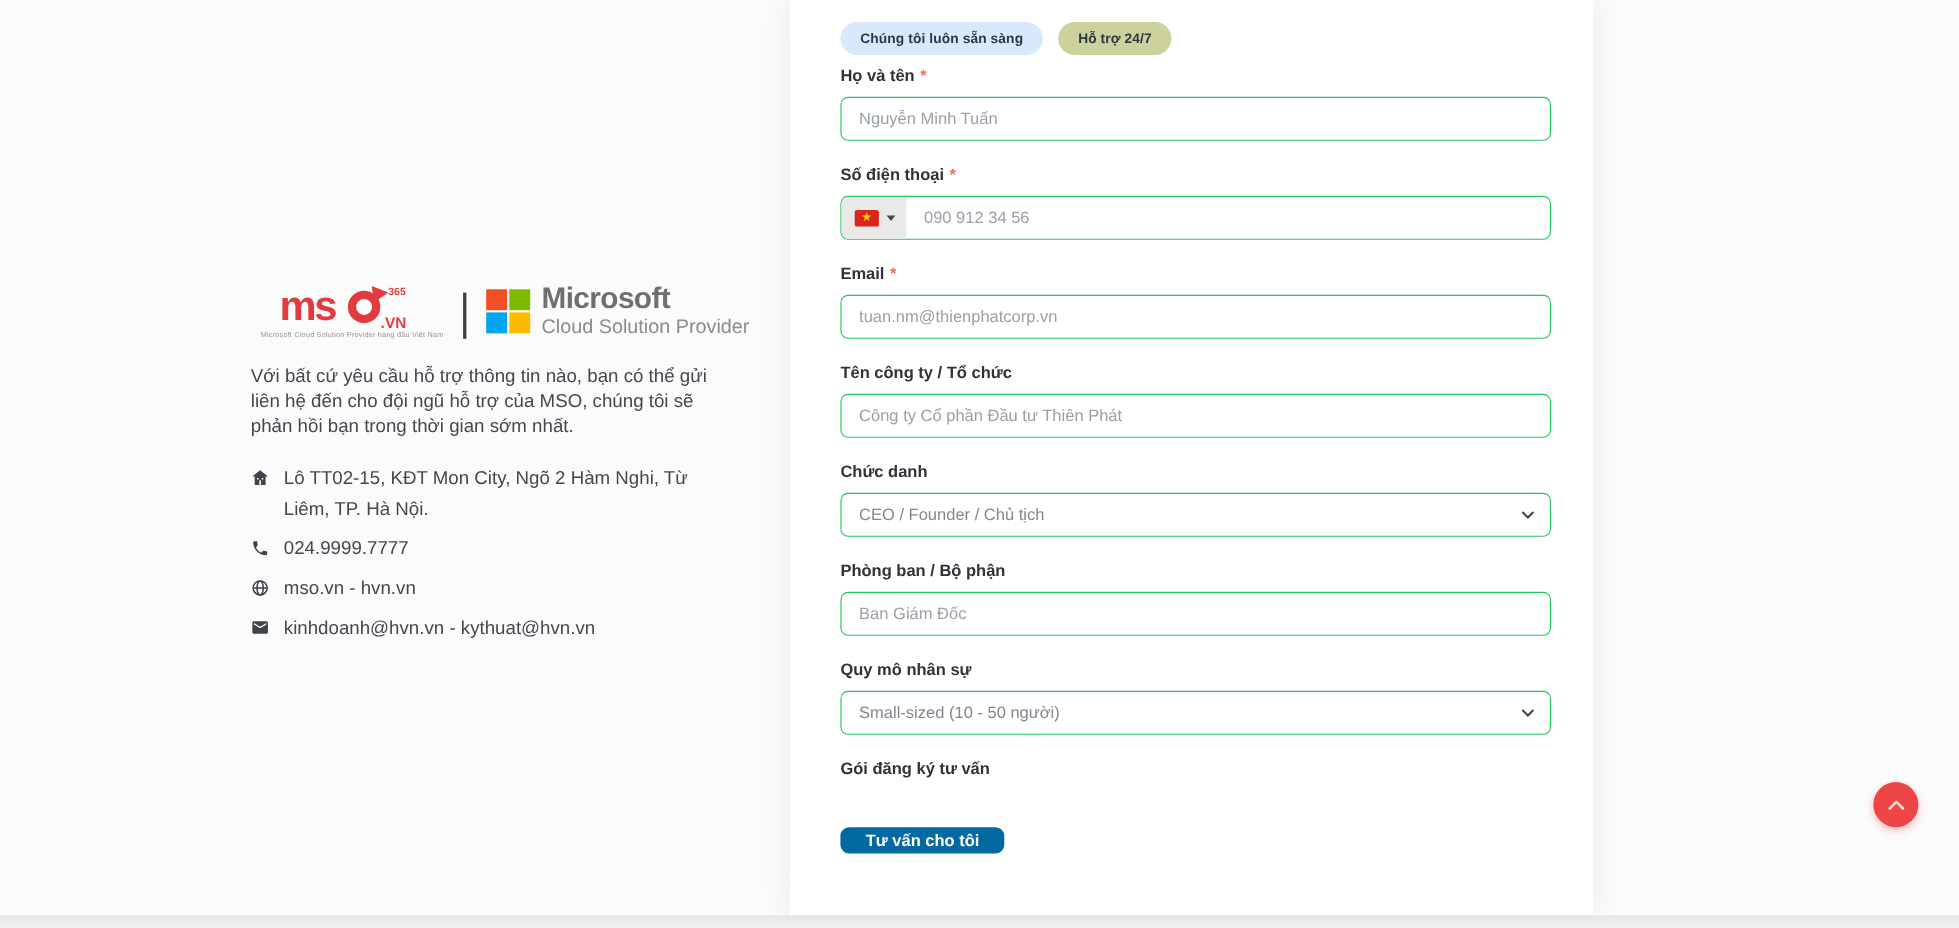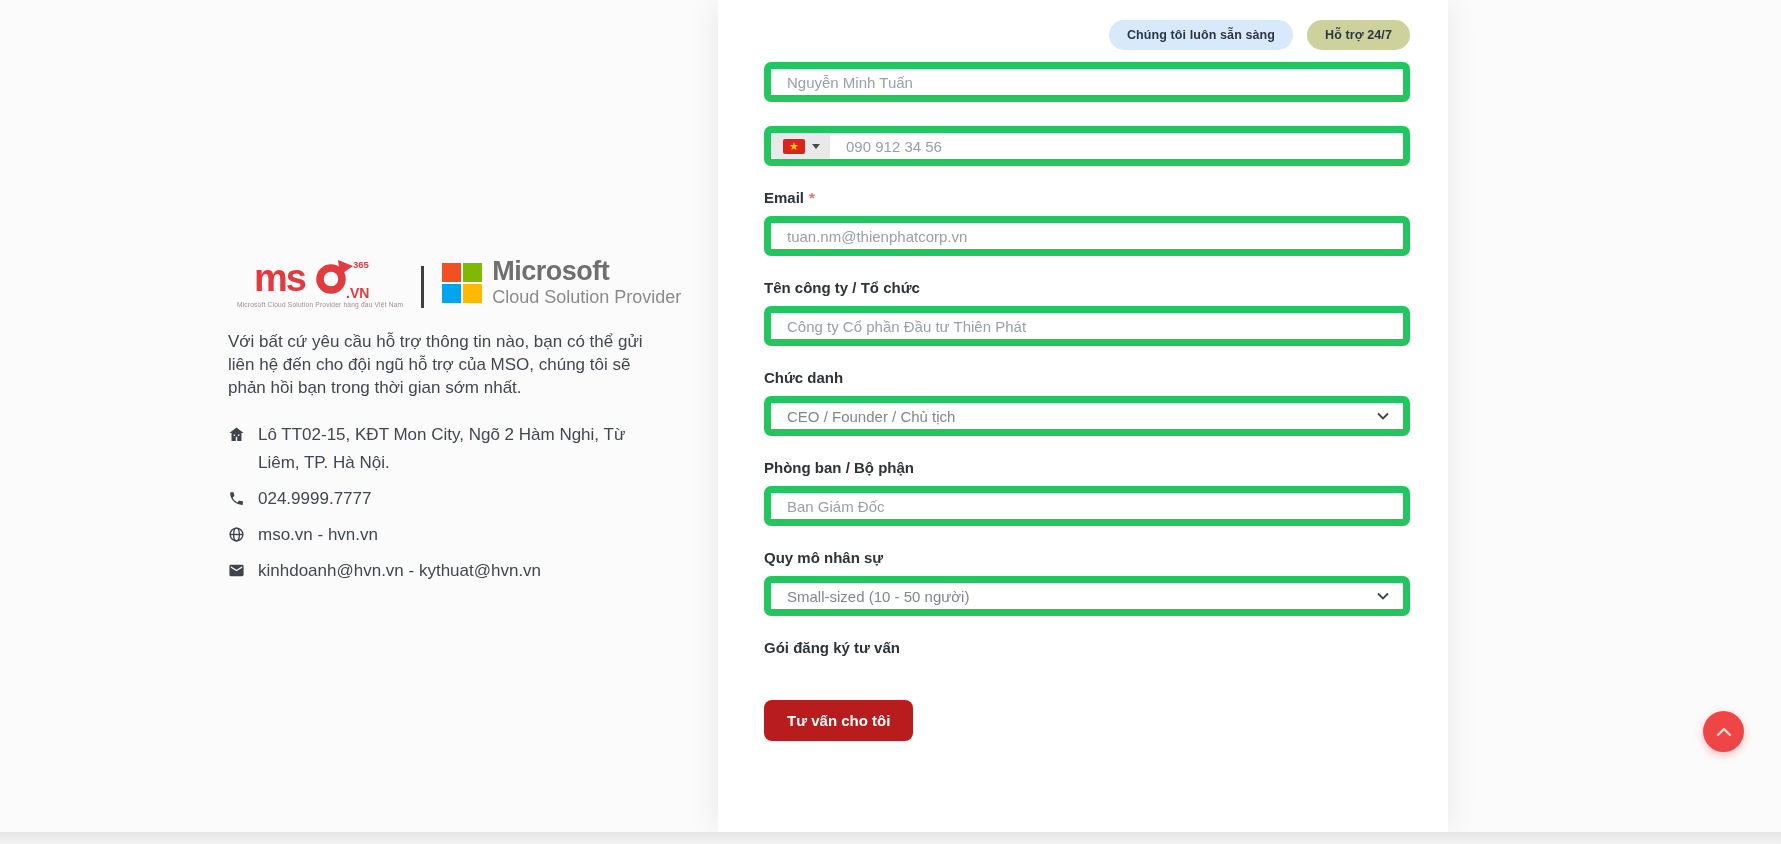--- a/index.html
+++ b/index.html
@@ -9,31 +9,31 @@
 
   
   .form-panel { position:absolute; left:718px; top:0; width:730px; height:832px;
     background:#ffffff; box-shadow:0 0 30px rgba(0,0,0,0.08); }
 
   .footer-strip { position:absolute; left:0; bottom:0; width:1781px; height:12px;
     background:linear-gradient(#e6e6e6,#f2f2f2); z-index:5; }
 
   
   .badges { position:absolute; left:46px; top:20px; width:646px;
-    display:flex; justify-content:flex-end; gap:14px; }
+    display:flex; justify-content:flex-start; gap:14px; }
   .badge { border-radius:999px; padding:8px 18px; font-size:12.5px; font-weight:700;
     color:#2d3744; letter-spacing:.1px; white-space:nowrap; }
 
   
   .form { position:absolute; left:46px; top:62px; width:646px; }
   .field-group { margin-bottom:24px; }
   .field-label { font-size:15px; font-weight:700; color:#2e3338; height:16px;
     line-height:16px; margin-bottom:10px; }
   .req { color:#ed6f63; font-weight:700; margin-left:5px; }
-  .control { position:relative; width:100%; height:40px; border:7px solid #22c55e;
+  .control { position:relative; width:100%; height:40px; border:1px solid #22c55e;
     border-radius:7px; background:#fff; display:flex; align-items:center; }
   .control input { border:none; outline:none; background:transparent; width:100%;
     height:100%; padding:0 16px; font-size:15px; color:#3c4248;
     font-family:"Liberation Sans", sans-serif; }
   .control input::placeholder { color:#9aa0a8; opacity:1; }
 
   
   .phone-prefix { display:flex; align-items:center; gap:7px; height:100%;
     background:#e9e9e9; border-radius:6px 0 0 6px; padding:0 10px 0 12px;
     cursor:pointer; flex:0 0 auto; }
@@ -43,21 +43,21 @@
   .caret-down { width:0; height:0; border-left:4px solid transparent;
     border-right:4px solid transparent; border-top:5px solid #4a4a4a; }
 
   
   .select { cursor:pointer; }
   .select .value { padding:0 16px; font-size:15px; color:#81878f; flex:1;
     white-space:nowrap; overflow:hidden; }
   .select .chev { margin-right:14px; flex:0 0 auto; display:flex; }
   .select.focused { border:1.6px solid #4f94f7; }
 
-  .submit-btn { margin-top:20px; height:41px; padding:0 23px; background:#b91c1c;
+  .submit-btn { margin-top:20px; height:24px; padding:0 23px; background:#0369a1;
     border:none; border-radius:8px; color:#fff; font-size:15px; font-weight:700;
     cursor:pointer; font-family:"Liberation Sans", sans-serif; }
 
   
   .logo-row { position:absolute; left:237px; top:256px; display:flex;
     align-items:flex-end; gap:18px; }
   .mso-logo { display:flex; flex-direction:column; align-items:center; }
   .mso-tagline { font-size:6.6px; color:#9b8f8f; margin-top:1px; letter-spacing:.2px;
     white-space:nowrap; }
   .logo-divider { width:3px; height:42px; background:#3f3f3f; }
@@ -163,27 +163,33 @@
 
     <div class="badges">
       <span class="badge" style="background:#d8e9fb">Chúng tôi luôn sẵn sàng</span>
       <span class="badge" style="background:#cdd29c">Hỗ trợ 24/7</span>
     </div>
 
     <form class="form">
 
       
       <div class="field-group">
+        <div class="field-label">
+          <span>Họ và tên</span><span class="req">*</span>
+        </div>
         <div class="control">
           <input type="text" placeholder="Nguyễn Minh Tuấn" style="">
         </div>
       </div>
 
       
       <div class="field-group">
+        <div class="field-label">
+          <span>Số điện thoại</span><span class="req">*</span>
+        </div>
         <div class="control">
           <div class="phone-prefix">
             <span class="flag">
                 <span class="star">★</span>
               </span>
             <span class="caret-down"></span>
           </div>
           <input type="text" placeholder="090 912 34 56" style="">
         </div>
       </div>

